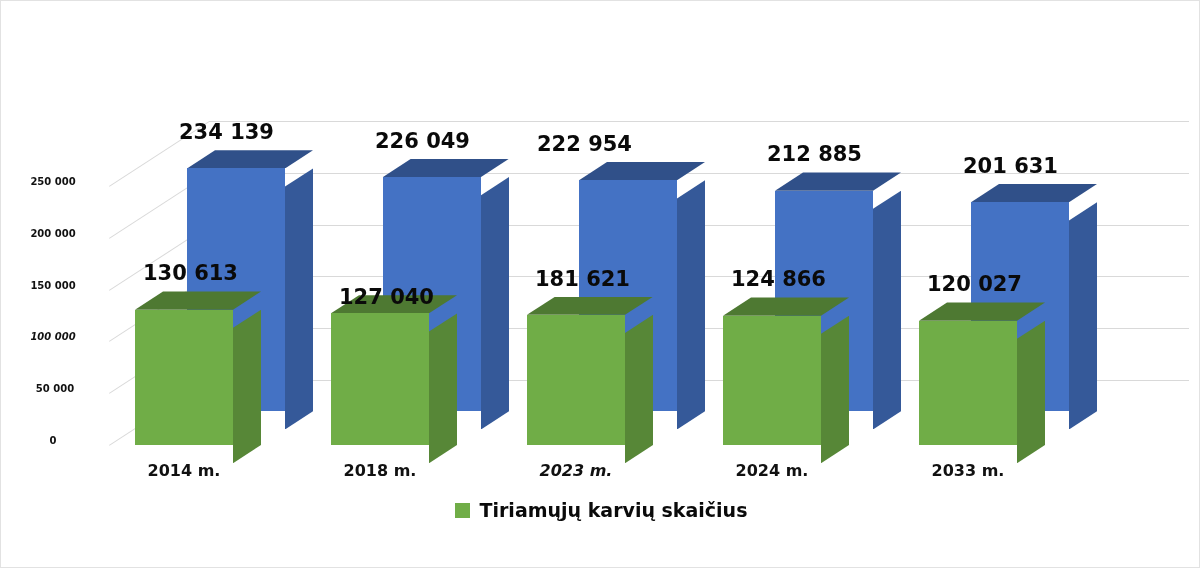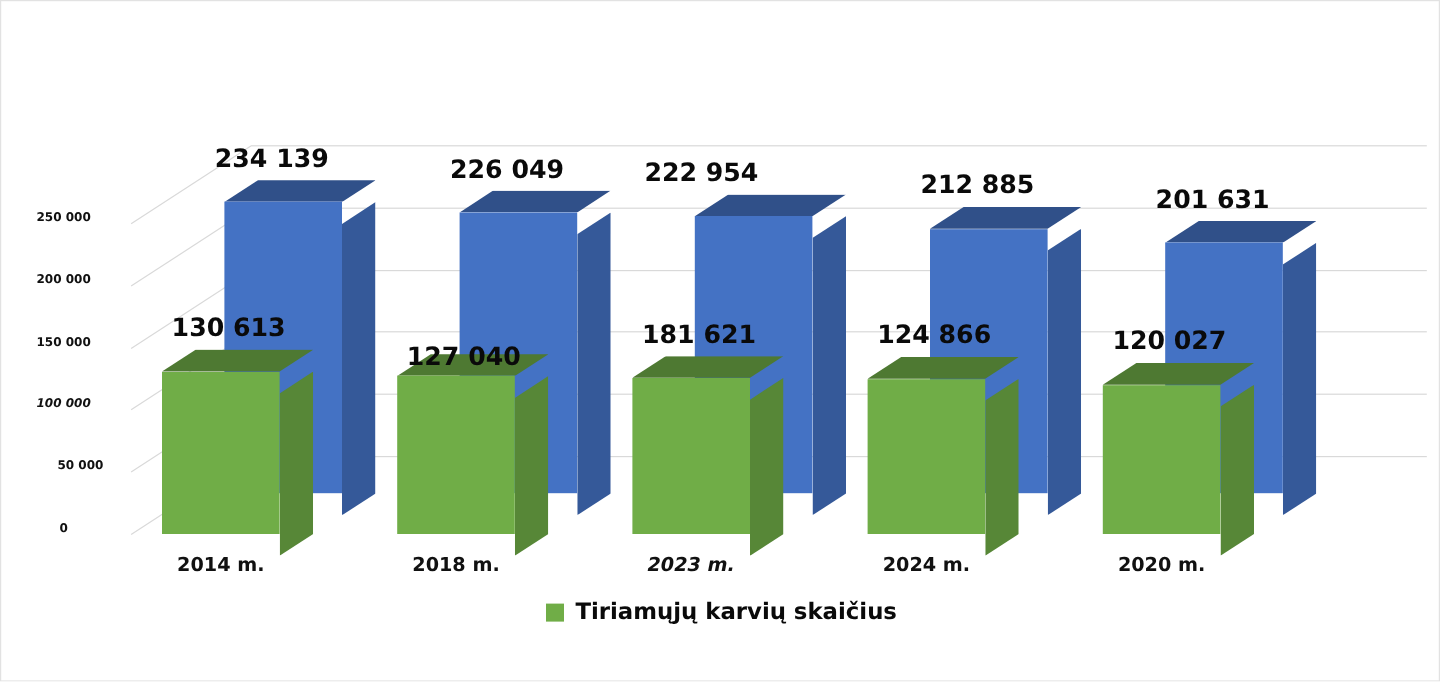--- a/index.html
+++ b/index.html
@@ -102,29 +102,29 @@
       <div class="gridline" style="left: 208px; top: 327.2px; width: 980px; background: rgb(217, 217, 217);"></div>
       <div class="gridline" style="left: 108px; top: 444px; width: 119.269px; background: rgb(217, 217, 217); transform: rotate(-33.0239deg);"></div>
       <div class="gridline" style="left: 208px; top: 379px; width: 980px; background: rgb(217, 217, 217);"></div>
     </div>
 
   <div id="y-axis">
       <div class="y-tick" style="left: 6px; top: 175px;">250 000</div>
       <div class="y-tick" style="left: 6px; top: 226.8px;">200 000</div>
       <div class="y-tick" style="left: 6px; top: 278.6px;">150 000</div>
       <div class="y-tick" style="left: 6px; top: 330.4px; font-style: italic;">100 000</div>
-      <div class="y-tick" style="left: 20px; top: 382.2px;">50 000</div>
+      <div class="y-tick" style="left: 8px; top: 382.2px;">50 000</div>
       <div class="y-tick" style="left: 6px; top: 434px;">0</div>
     </div>
   <div id="x-axis">
       <div class="x-tick" style="left: 123px; top: 460px; width: 120px;">2014 m.</div>
       <div class="x-tick" style="left: 319px; top: 460px; width: 120px;">2018 m.</div>
       <div class="x-tick" style="left: 515px; top: 460px; width: 120px; font-style: italic;">2023 m.</div>
       <div class="x-tick" style="left: 711px; top: 460px; width: 120px;">2024 m.</div>
-      <div class="x-tick" style="left: 907px; top: 460px; width: 120px;">2020 m.</div>
+      <div class="x-tick" style="left: 907px; top: 460px; width: 120px;">2033 m.</div>
     </div>
   <div id="bars-layer">
       <div class="bar" style="left: 0px; top: 0px; width: 1200px; height: 568px; pointer-events: none;">
         <div class="face-side" style="left: 284px; top: 167.419px; width: 28px; height: 260.981px; background: rgb(53, 89, 153); clip-path: polygon(0px 18.2px, 100% 0px, 100% 242.781px, 0px 260.981px);"></div>
         <div class="face-top" style="left: 186px; top: 149.219px; width: 126px; height: 18.2px; background: rgb(48, 80, 137); clip-path: polygon(0px 100%, 28px 0px, 100% 0px, 98px 100%);"></div>
         <div class="face-front" style="left: 186px; top: 167.419px; width: 98px; height: 242.781px; background: rgb(68, 114, 196);"></div>
       </div>
       <div class="bar" style="left: 0px; top: 0px; width: 1200px; height: 568px; pointer-events: none;">
         <div class="face-side" style="left: 480px; top: 176.013px; width: 28px; height: 252.387px; background: rgb(53, 89, 153); clip-path: polygon(0px 18.2px, 100% 0px, 100% 234.187px, 0px 252.387px);"></div>
         <div class="face-top" style="left: 382px; top: 157.813px; width: 126px; height: 18.2px; background: rgb(48, 80, 137); clip-path: polygon(0px 100%, 28px 0px, 100% 0px, 98px 100%);"></div>

